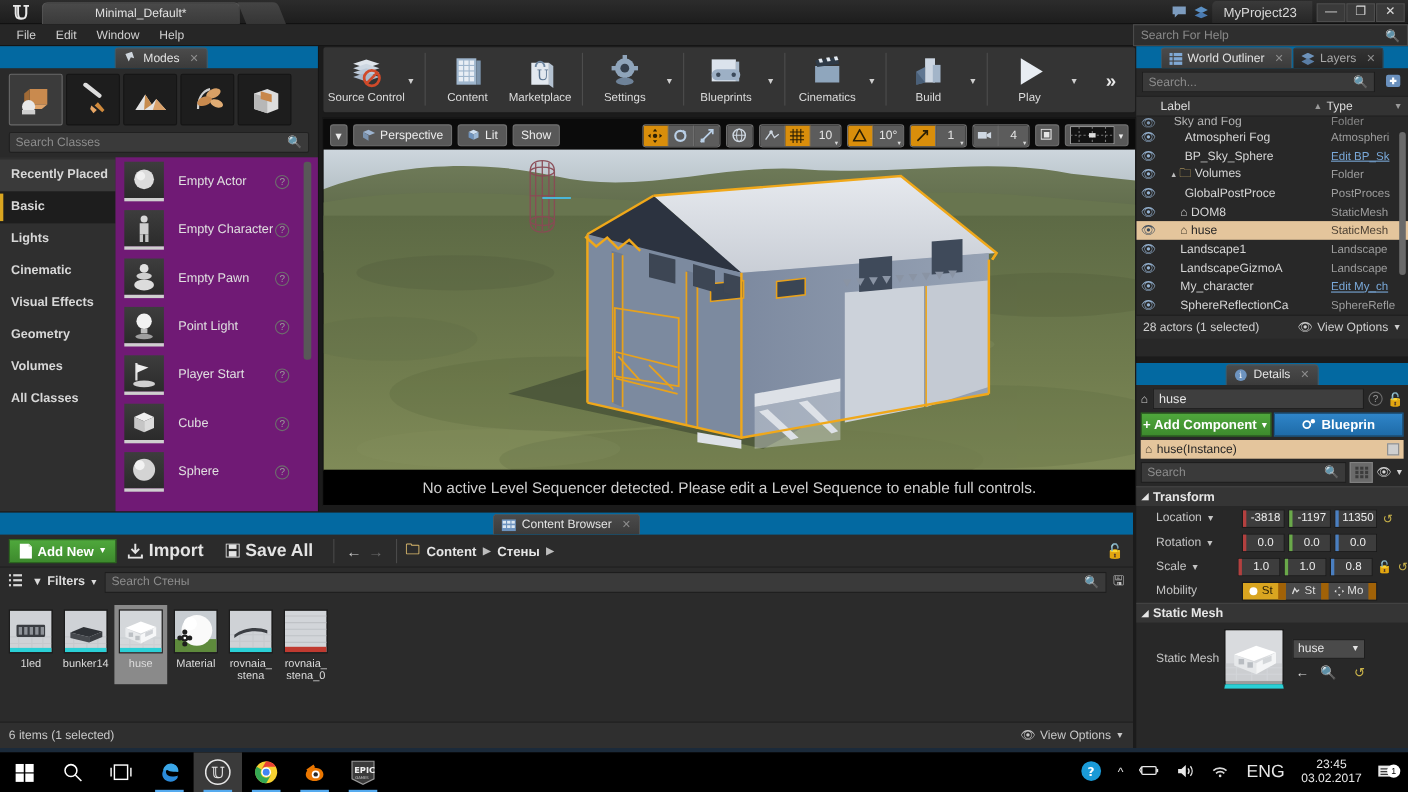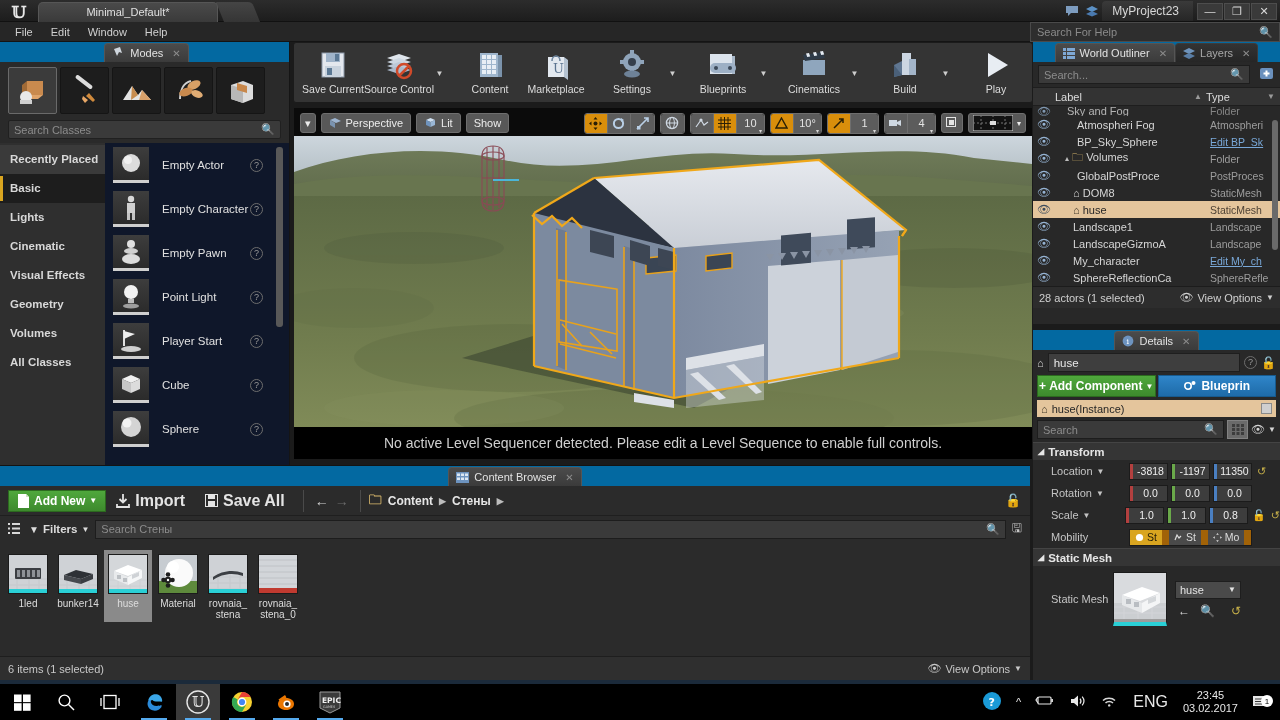--- a/index.html
+++ b/index.html
@@ -84,21 +84,21 @@
   .searchbox .mag { margin-left:auto; color:#d5d5d5; font-size:11px; }
   .modes-body { display:flex; height:352px; }
   .cat-list { width:105px; background:#2f2f2f; padding-top:2px; }
   .cat {
     height:29px; line-height:29px; padding-left:10px; color:#d8d8d8; font-size:11.5px; font-weight:bold;
     position:relative;
   }
   .cat.sel-light { background:#3a3a3a; }
   .cat.sel { background:#1d1d1d; }
   .cat.sel:after { content:''; position:absolute; left:0; top:2px; bottom:2px; width:3px; background:#d9a520; }
-  .asset-list { flex:1; background:#0f172a; position:relative; overflow:hidden; }
+  .asset-list { flex:1; background:#701a75; position:relative; overflow:hidden; }
   .asset-row { height:44px; display:flex; align-items:center; padding-left:8px; }
   .asset-thumb { width:36px; height:36px; background:linear-gradient(180deg,#3d3d3d,#2b2b2b);
     border-bottom:3px solid #cfcfcf; display:flex; align-items:center; justify-content:center; }
   .asset-name { margin-left:13px; font-size:11.5px; color:#e0e0e0; }
   .asset-help { margin-left:auto; margin-right:26px; width:13px; height:13px; border-radius:50%;
     border:1px solid #6d6d6d; color:#9b9b9b; font-size:9px; line-height:11px; text-align:center; }
   .list-scroll { position:absolute; right:6px; top:4px; width:7px; height:180px; background:#585858; border-radius:3px;}
 
   
   .maintoolbar {
@@ -426,33 +426,20 @@
 
         <div class="list-scroll"></div>
       </div>
     </div>
   </div>
 
   <div class="maintoolbar">
     <div class="tbgroup">
       <div class="tbitem">
         <div class="ico">
-          <svg width="32" height="32" viewBox="0 0 32 32">
-              <rect x="5" y="4" width="22" height="24" fill="#e4e8ee"></rect>
-              <rect x="5" y="4" width="22" height="24" fill="none" stroke="#8b98a8"></rect>
-              <rect x="9" y="4" width="14" height="9" fill="#9fb3c9"></rect>
-              <rect x="18" y="5" width="4" height="7" fill="#5b7894"></rect>
-              <rect x="8" y="17" width="16" height="11" fill="#c9d3de"></rect>
-              <rect x="10" y="19" width="5" height="7" fill="#5b7894"></rect>
-            </svg>
-        </div>
-        <div class="lbl">Save Current</div>
-      </div>
-      <div class="tbitem">
-        <div class="ico">
           <svg width="34" height="32" viewBox="0 0 34 32">
             <path d="M5 9l12-4 12 4-12 4z" fill="#dfe5ec"></path>
               <path d="M5 13l12-4 12 4-12 4z" fill="#cdd7e2"></path>
             <path d="M5 17l12-4 12 4-12 4z" fill="#bcc9d8"></path>
               <path d="M5 21l12-4 12 4-12 4z" fill="#aab9cb"></path>
             <circle cx="22" cy="22" r="7" fill="none" stroke="#d04a2a" stroke-width="2.5"></circle>
             <path d="M17 27l10-10" stroke="#d04a2a" stroke-width="2.5"></path>
           </svg>
         </div>
         <div class="lbl">Source Control</div>

